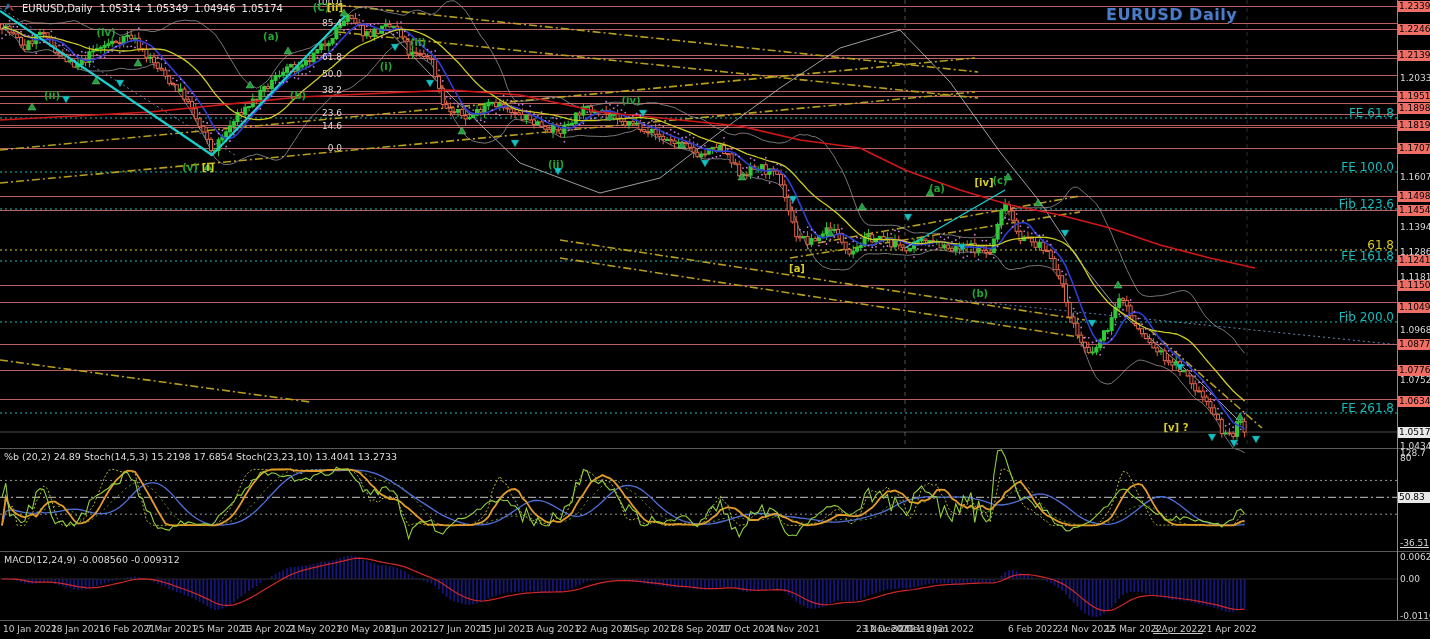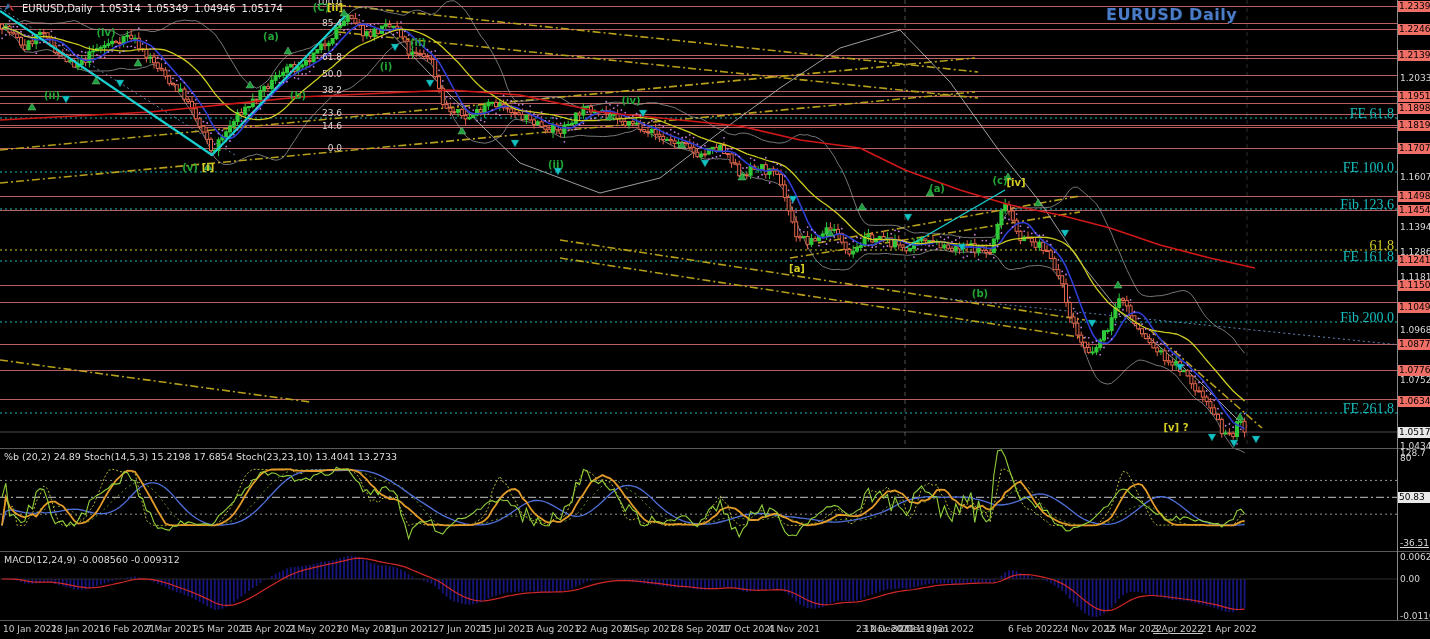--- a/index.html
+++ b/index.html
@@ -16,21 +16,21 @@
   #macdhdr{top:554px;}
   .tag{position:absolute;left:1398px;width:31px;height:11px;line-height:11px;
        font-size:9px;padding-left:1px;color:#000;z-index:25;}
   .tick{position:absolute;left:1400px;height:10px;line-height:10px;font-size:9px;
         color:#d6d6d6;z-index:24;white-space:nowrap;}
   .dt{position:absolute;top:624px;font-size:9px;color:#c9c9c9;white-space:nowrap;z-index:20;}
   .wlbl{position:absolute;transform:translate(-50%,-50%);font-size:10px;font-weight:bold;
         white-space:nowrap;z-index:22;}
   .fretr{position:absolute;left:298px;width:44px;text-align:right;font-size:9px;
          color:#d8d8d8;z-index:22;}
-  .fright{position:absolute;left:1290px;width:104px;text-align:right;font-size:14px;z-index:22;font-family:Liberation Serif, serif;}
+  .fright{position:absolute;left:1290px;width:104px;text-align:right;font-size:12px;z-index:22;}
 </style>
 </head>
 <body>
 
 <div id="root">
   <svg id="cv" width="1430" height="639">
       <g>
         <line x1="0" y1="6" x2="1397" y2="6" stroke="#cd6b6b" stroke-width="1" shape-rendering="crispEdges" opacity="0.9"></line>
         <line x1="0" y1="23" x2="1397" y2="23" stroke="#cd6b6b" stroke-width="1" shape-rendering="crispEdges" opacity="0.9"></line>
         <line x1="0" y1="29" x2="1397" y2="29" stroke="#cd6b6b" stroke-width="1" shape-rendering="crispEdges" opacity="0.9"></line>
@@ -1576,16 +1576,16 @@
       <div class="wlbl" style="left: 418px; top: 42px; color: rgb(33, 166, 55);">(ii)</div>
       <div class="wlbl" style="left: 190px; top: 167px; color: rgb(33, 166, 55);">(v)</div>
       <div class="wlbl" style="left: 556px; top: 164px; color: rgb(33, 166, 55);">(ii)</div>
       <div class="wlbl" style="left: 631px; top: 100px; color: rgb(33, 166, 55);">(iv)</div>
       <div class="wlbl" style="left: 937px; top: 188px; color: rgb(33, 166, 55);">(a)</div>
       <div class="wlbl" style="left: 1000px; top: 180px; color: rgb(33, 166, 55);">(c)</div>
       <div class="wlbl" style="left: 980px; top: 293px; color: rgb(33, 166, 55);">(b)</div>
       <div class="wlbl" style="left: 335px; top: 7px; color: rgb(212, 205, 35);">[ii]</div>
       <div class="wlbl" style="left: 208px; top: 167px; color: rgb(212, 205, 35);">[i]</div>
       <div class="wlbl" style="left: 797px; top: 268px; color: rgb(212, 205, 35);">[a]</div>
-      <div class="wlbl" style="left: 1016px; top: 182px; color: rgb(212, 205, 35);">[iv]</div>
+      <div class="wlbl" style="left: 984px; top: 182px; color: rgb(212, 205, 35);">[iv]</div>
       <div class="wlbl" style="left: 1176px; top: 427px; color: rgb(212, 205, 35);">[v] ?</div>
     </div>
 </div>
 
 </body></html>

